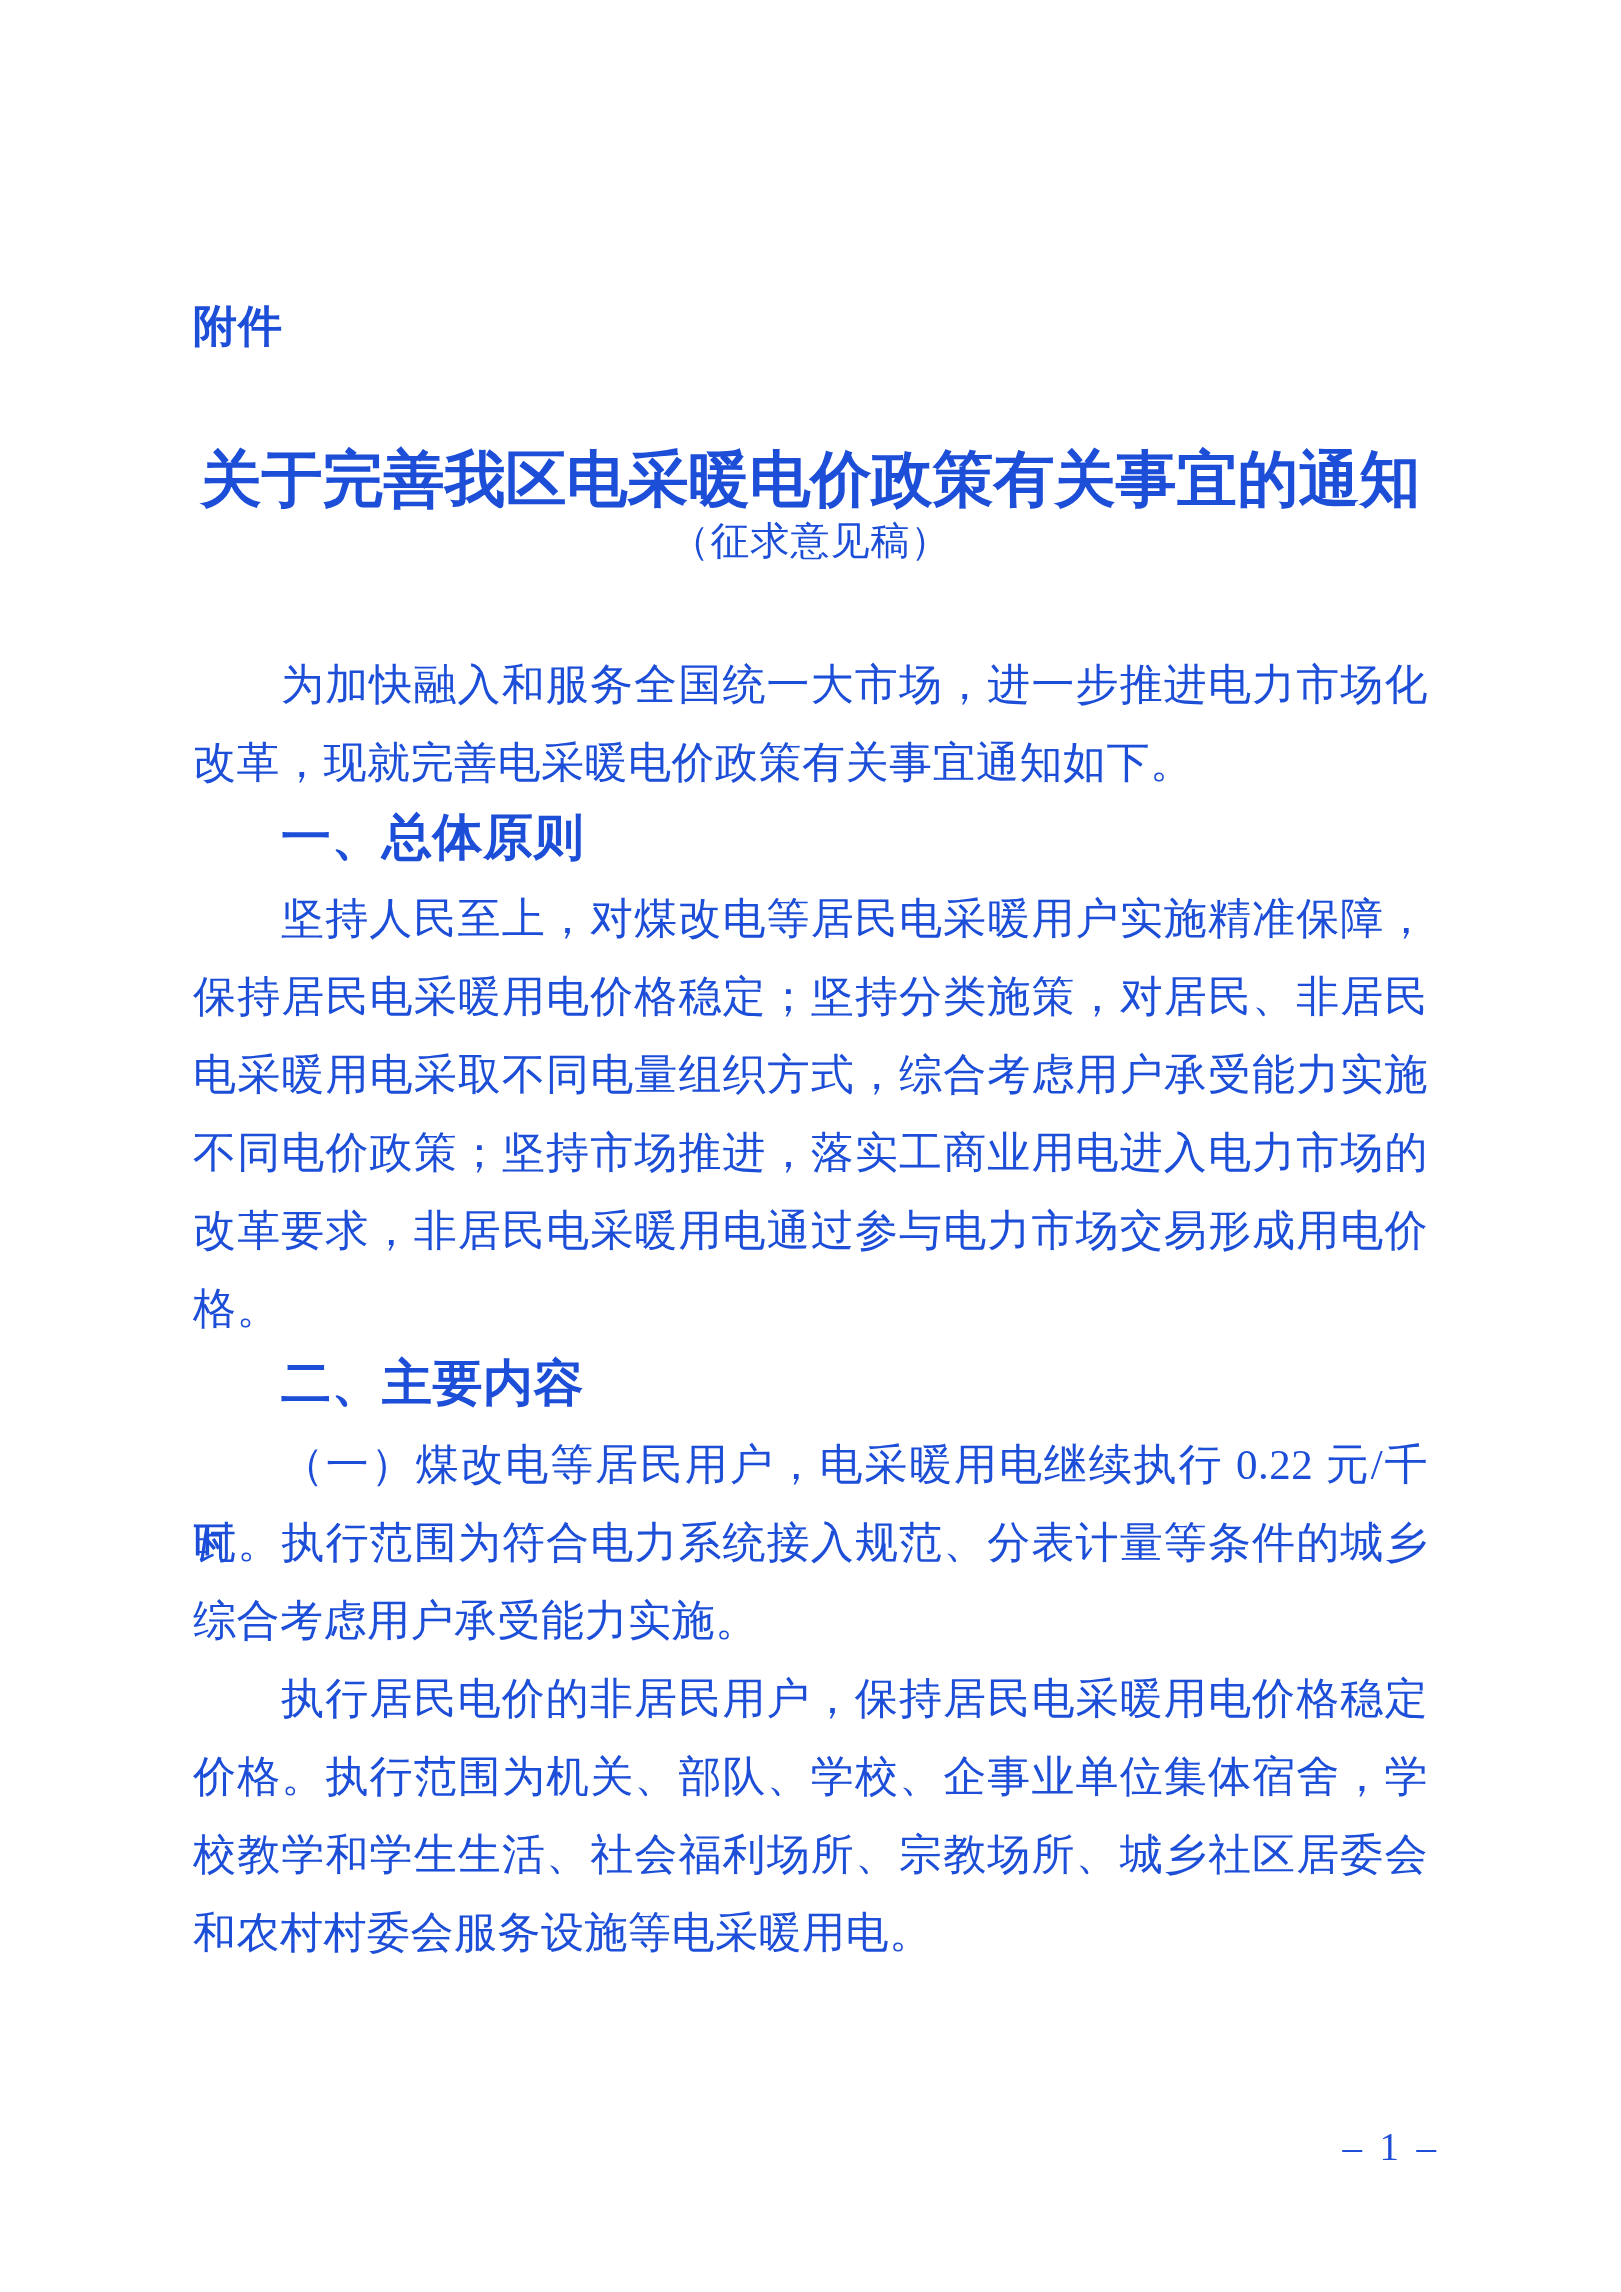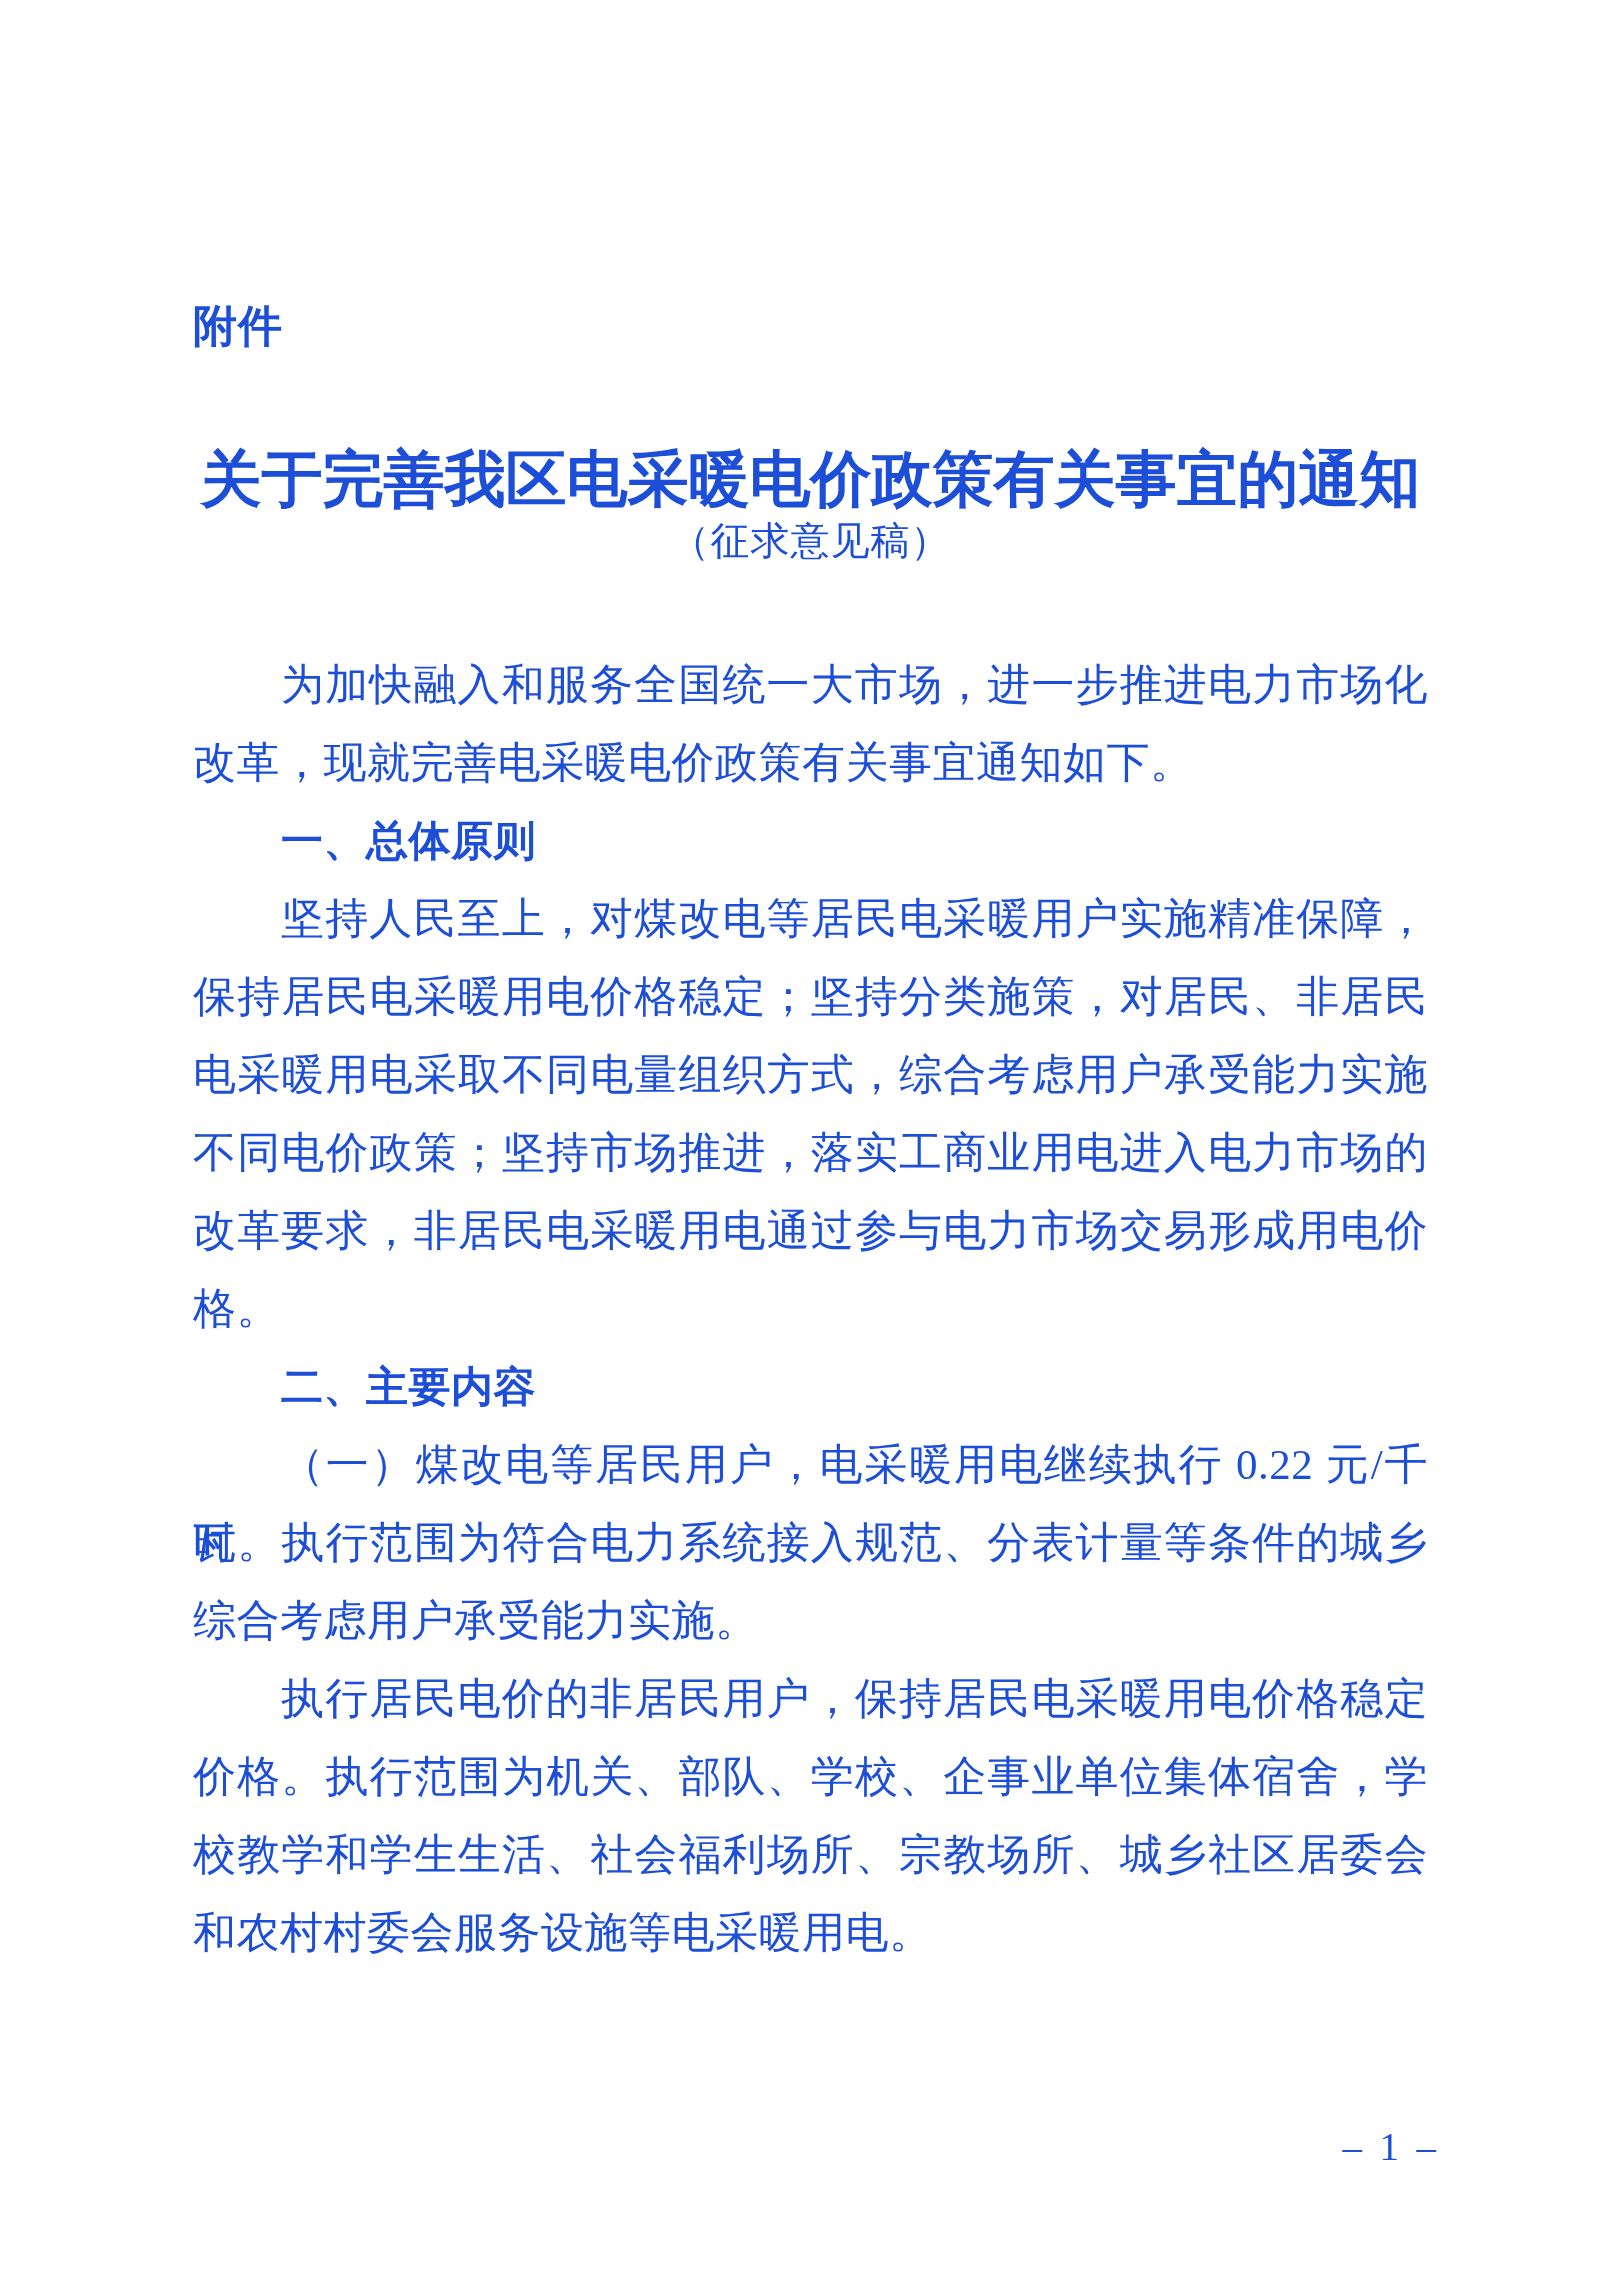--- a/index.html
+++ b/index.html
@@ -62,23 +62,23 @@
     letter-spacing: 0.5px;
   }
   .justify {
     text-align: justify;
     text-align-last: justify;
   }
   .indent {
     text-indent: 88px;
   }
   .heading {
-    font-family: Liberation Sans, sans-serif;
+    font-family: Liberation Mono, monospace;
     font-weight: bold;
-    font-size: 42px;
+    font-size: 50px;
   }
   .page-number {
     position: absolute;
     top: 2127px;
     right: 181px;
     font-size: 39px;
     line-height: 1;
     letter-spacing: 3.9px;
   }
 </style>

